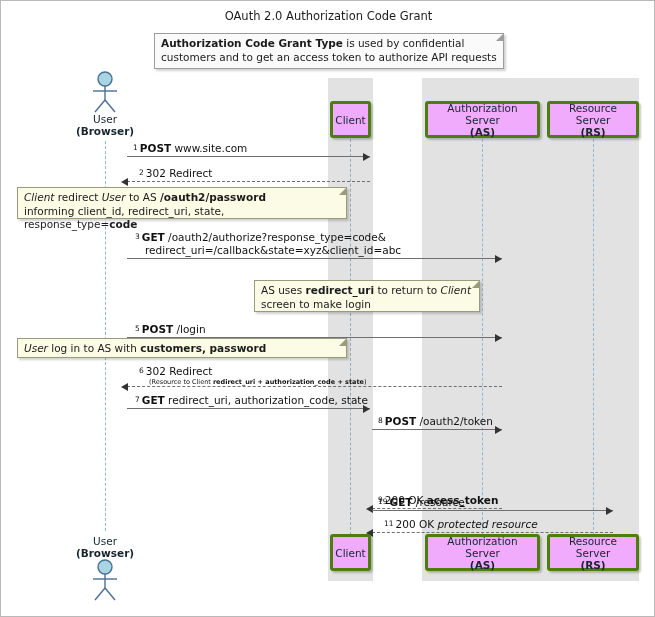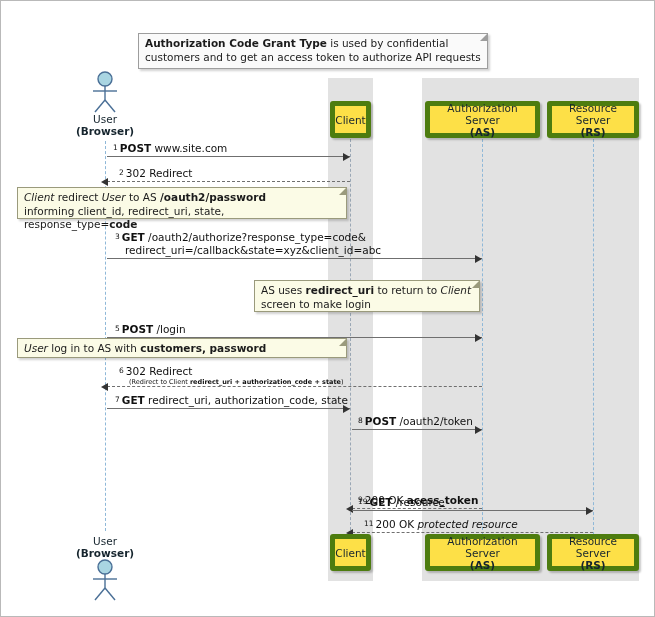--- a/index.html
+++ b/index.html
@@ -24,22 +24,22 @@
   #band-client{left:327px;top:77px;width:45px;height:503px;}
   #band-servers{left:421px;top:77px;width:217px;height:503px;}
 
   
   .lifeline{position:absolute;width:0;border-left:1px dashed #8fb8d8;}
   .lifeline.grey{border-left:1px dashed #9aa7b5;}
 
   
   .pbox{
     position:absolute;
-    background:#fde047;
-    border:5px solid #4d7c0f;
+    background:#f0abfc;
+    border:3px solid #4d7c0f;
     border-radius:3px;
     box-shadow:2px 2px 2px rgba(0,0,0,.22);
     color:#16252e;
     font-size:10.5px;
     line-height:12px;
     text-align:center;
     display:flex;align-items:center;justify-content:center;
     box-sizing:border-box;
     padding:2px 3px;
   }
@@ -67,46 +67,47 @@
     content:"";position:absolute;right:-1px;top:-1px;
     border-width:0 0 8px 8px;border-style:solid;
     border-color:transparent transparent #9a9a7c transparent;
   }
   .note.white{background:#fafafa;border-color:#9d9d9d;}
   .note.white::after{border-color:transparent transparent #9d9d9d transparent;}
   .note i{font-style:italic;}
   .note b{font-weight:bold;}
 
   
-  .msg{position:absolute;}
+  .msg{position:absolute;margin-left:20px;}
   .msg .mlabel{
     position:absolute;bottom:2px;
     font-size:10.5px;line-height:13px;color:#111;white-space:nowrap;
   }
   .msg .mlabel .num{font-size:7.5px;vertical-align:2px;margin-right:2px;}
   .msg .mlabel b{font-weight:bold;}
   .msg .mlabel i{font-style:italic;}
   .msg .sub{display:block;font-size:6.5px;line-height:8px;letter-spacing:0;}
   .line{position:absolute;left:0;bottom:0;height:0;border-top:1px solid #6f6f6f;}
   .line.dash{border-top:1px dashed #6f6f6f;}
   .arrow{position:absolute;bottom:-4px;width:0;height:0;
          border-style:solid;}
   .arrow.right{border-width:4px 0 4px 7px;border-color:transparent transparent transparent #333;}
   .arrow.left{border-width:4px 7px 4px 0;border-color:transparent #333 transparent transparent;}
 </style>
 </head>
 <body>
 
 <div id="diagram">
 
+  <div class="title">OAuth 2.0 Authorization Code Grant</div>
 
   <div class="band" id="band-client"></div>
   <div class="band" id="band-servers"></div>
 
-  <div class="note white" id="note-header" style="left:137px;top:32px;width:350px;height:36px;">
+  <div class="note white" id="note-header" style="left:153px;top:32px;width:350px;height:36px;">
     <b>Authorization Code Grant Type</b><span> is used by confidential customers and to get an access token to authorize API requests</span>
   </div>
 
   <div class="lifeline" style="left:104px;top:140px;height:390px;"></div>
   <div class="lifeline grey" style="left:349px;top:138px;height:396px;"></div>
   <div class="lifeline" style="left:481px;top:138px;height:396px;"></div>
   <div class="lifeline" style="left:592px;top:138px;height:396px;"></div>
 
   <div class="actor" style="left:74px;top:70px;">
     <svg width="34" height="42" viewBox="0 0 34 42">
@@ -189,21 +190,21 @@
   <div class="note" id="note-user-login" style="left:16px;top:337px;width:330px;height:20px;">
     <div>
       <i>User</i><span> log in to AS with </span><b>customers, password</b>
     </div>
   </div>
 
   <div class="msg" style="left:106px;top:358px;width:375px;height:28px;">
     <div class="mlabel" style="left:12px;bottom:1px;">
       <span class="num">6</span><span>302 Redirect</span>
       <span class="sub" style="margin-left:10px;">
-        <span>(Redirect to Client </span><b>redirect_uri + authorization_code + state</b><span>)</span>
+        <span>(Resource to Client </span><b>redirect_uri + authorization_code + state</b><span>)</span>
       </span>
     </div>
     <div class="line dash" style="width:375px;"></div>
     <div class="arrow left" style="left:-6px;"></div>
   </div>
 
   <div class="msg" style="left:106px;top:386px;width:243px;height:22px;">
     <div class="mlabel" style="left:8px;">
       <span class="num">7</span><b>GET</b><span> redirect_uri, authorization_code, state</span>
     </div>

